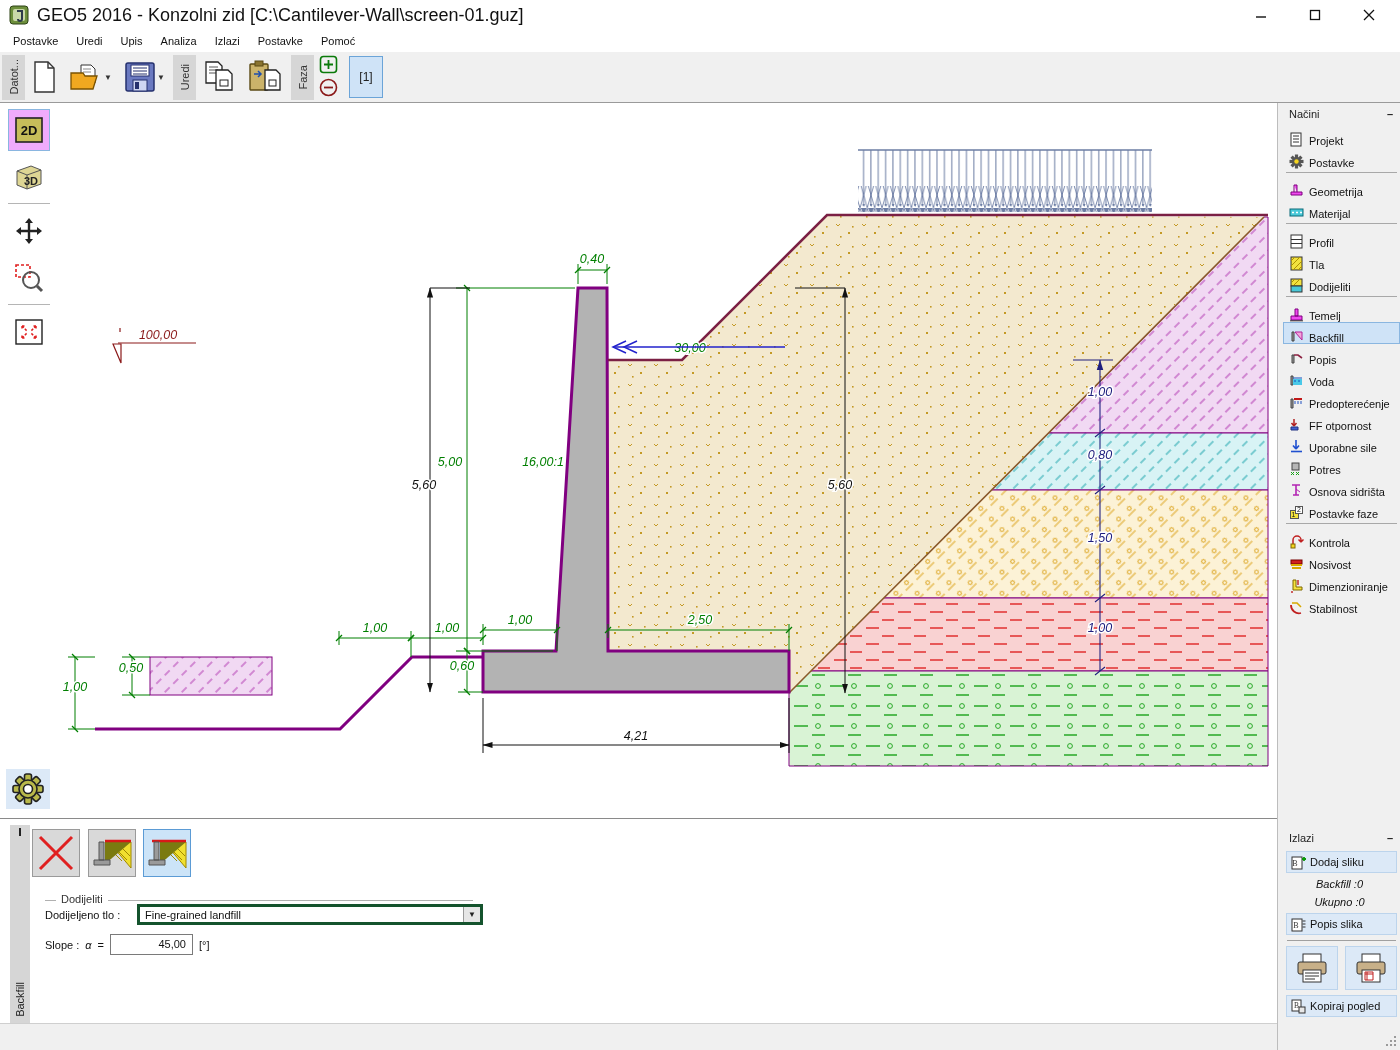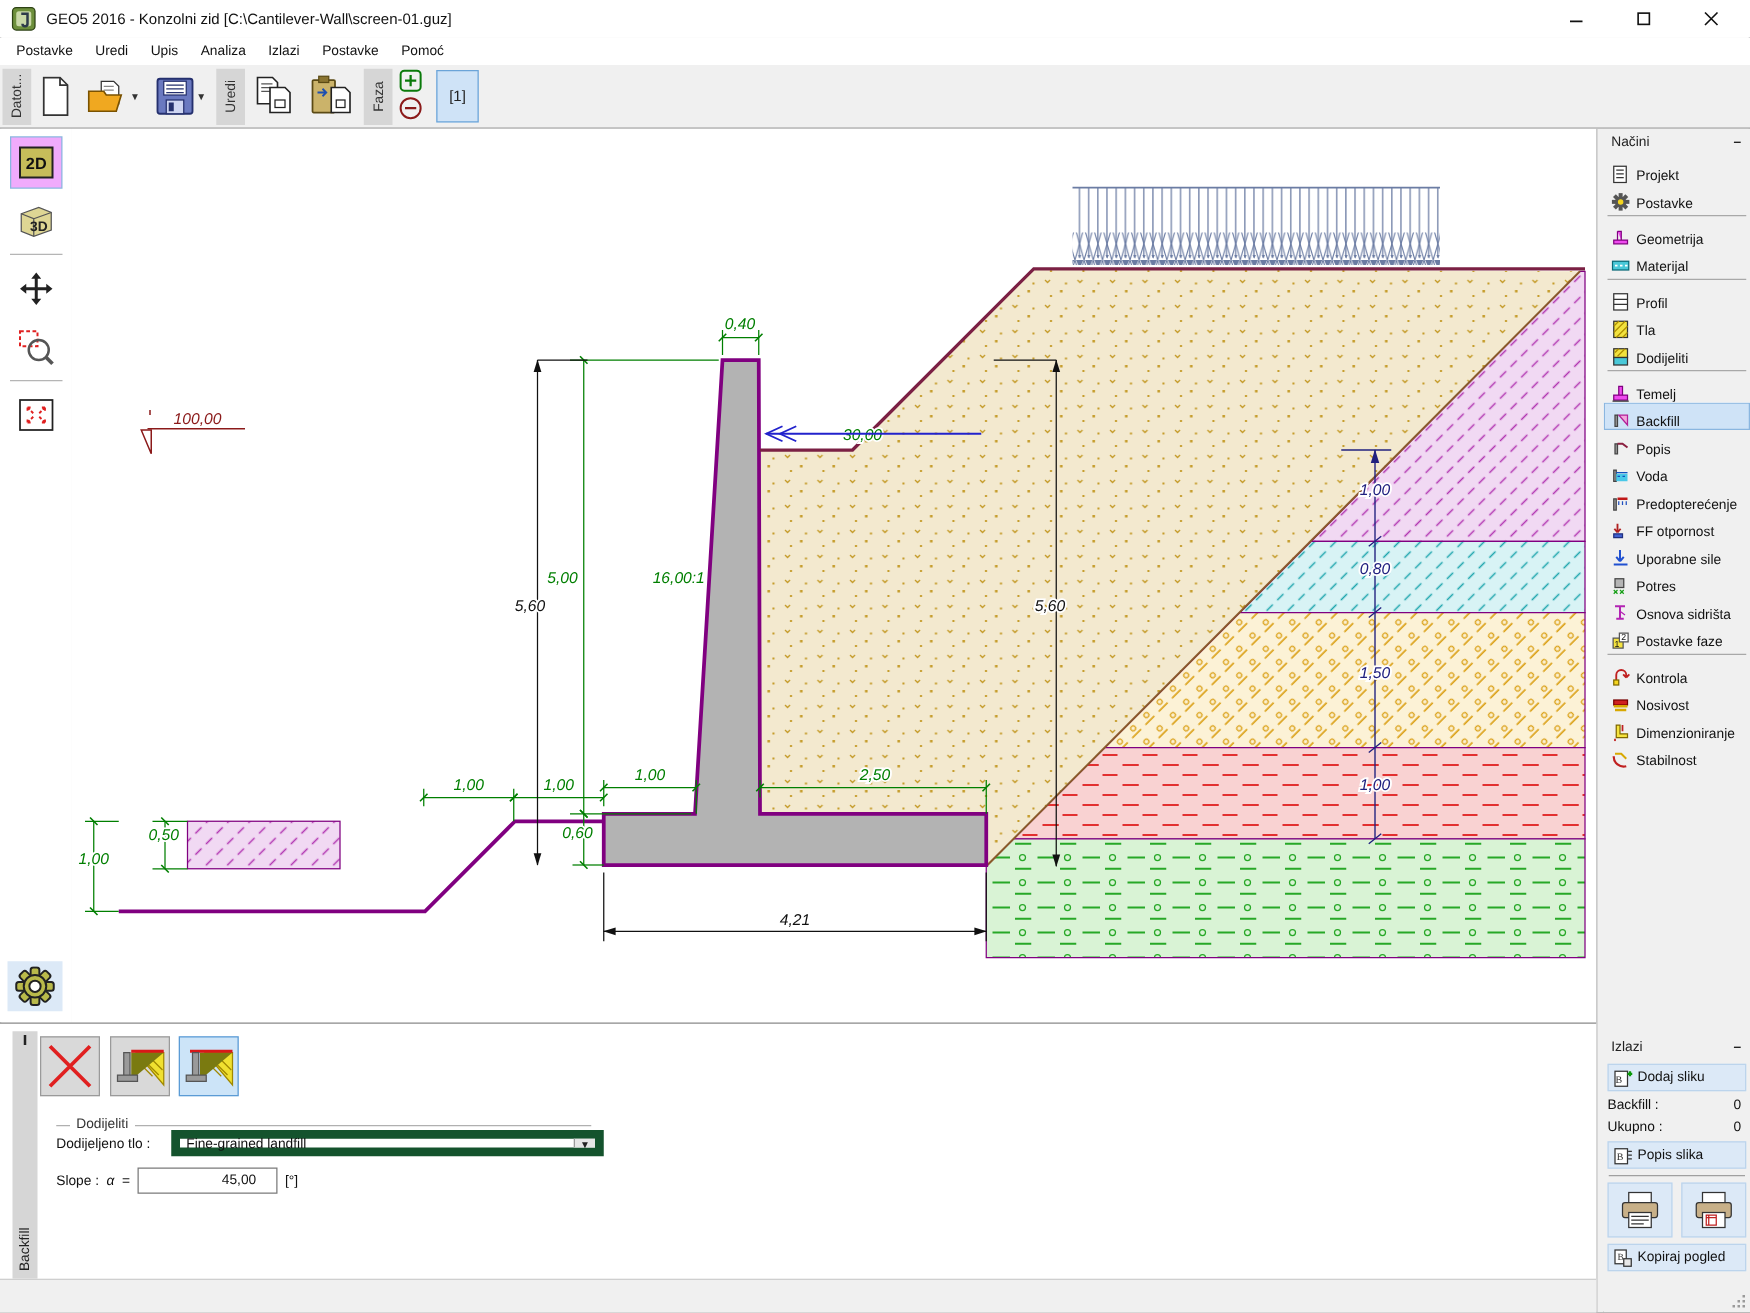--- a/index.html
+++ b/index.html
@@ -4,21 +4,21 @@
 <style>
   * { margin:0; padding:0; box-sizing:border-box; }
   html,body { width:1400px; height:1050px; }
   body {
     font-family:"Liberation Sans",sans-serif; font-size:11px; color:#1a1a1a;
     background:#f0f0f0; position:relative; overflow:hidden;
     box-shadow: inset 0 0 0 1px #5a5a5a;
   }
   
   .titlebar{position:absolute;left:0;top:0;width:1400px;height:30px;background:#ffffff;display:flex;align-items:center;padding-left:9px;}
-  .title-text{margin-left:8px;font-size:12px;color:#111;}
+  .title-text{margin-left:8px;font-size:18px;color:#111;}
   .wincontrols{position:absolute;right:8px;top:0;height:30px;display:flex;align-items:center;gap:28px;padding-right:10px;}
   .wc{width:26px;height:22px;display:grid;place-items:center;}
   
   .menubar{position:absolute;left:0;top:30px;width:1400px;height:22px;background:#ffffff;display:flex;align-items:center;padding-left:4px;}
   .menu-item{padding:3px 9px;color:#111;}
   
   .toolbar{position:absolute;left:0;top:52px;width:1400px;height:51px;background:#f0f0f0;border-bottom:1px solid #9a9a9a;display:flex;align-items:center;padding:2px 0 2px 2px;gap:3px;}
   .vstrip{width:23px;height:45px;background:#d6d6d6;color:#333;display:grid;place-items:center;}
   .vlabel{writing-mode:vertical-rl;transform:rotate(180deg);font-size:11px;white-space:nowrap;}
   .tbtn{height:45px;display:flex;align-items:center;justify-content:center;padding:0 4px;}
@@ -37,40 +37,40 @@
   .vsep{position:absolute;left:1277px;top:103px;width:6px;height:947px;background:#f0f0f0;border-left:1px solid #bdbdbd;}
   .rightpanel{position:absolute;left:1283px;top:103px;width:117px;height:947px;background:#f0f0f0;font-size:11px;}
   .panel-head{height:22px;display:flex;align-items:center;justify-content:space-between;padding:0 7px 0 6px;color:#222;}
   .collapse-glyph{font-weight:bold;color:#222;}
   .mode-row{height:22px;display:flex;align-items:flex-end;gap:5px;padding-left:6px;color:#111;}
   .mode-row.sel{background:#cfe3f7;box-shadow:inset 0 0 0 1px #8ab6e0;}
   .mode-sep{border-top:1px solid #a8a8a8;margin:3px 3px;}
   .ic{display:inline-flex;flex:0 0 auto;}
   .outputs{position:absolute;left:0;top:724px;width:117px;}
   .obtn{margin:2px 3px;height:22px;background:#dce9f7;border:1px solid #bcd4ec;display:flex;align-items:center;gap:4px;padding:0 4px;color:#111;}
-  .orow{display:flex;justify-content:space-between;padding:3px 7px 3px 3px;color:#111;}
+  .orow{display:flex;justify-content:center;padding:3px 7px 3px 3px;color:#111;font-style:italic;}
   .osep{border-top:1px solid #a0a0a0;margin:5px 4px;}
   .printrow{display:flex;gap:7px;margin:5px 3px;}
   .pbig{width:52px;height:44px;background:#dce9f7;border:1px solid #bcd4ec;display:grid;place-items:center;}
   .grip-dots{position:absolute;right:3px;bottom:3px;width:12px;height:12px;}
   
   .bottompanel{position:absolute;left:0;top:818px;width:1277px;height:232px;background:#ffffff;border-top:1px solid #8a8a8a;}
   .btab{position:absolute;left:10px;top:6px;width:20px;height:198px;background:#d6d6d6;display:flex;flex-direction:column;align-items:center;justify-content:space-between;padding:3px 0 6px 0;}
   .btab .grip{width:2px;height:8px;background:#222;}
   .btab .vlabel{font-size:11px;color:#222;}
   .pbtn{position:absolute;width:48px;height:48px;background:#d9d9d9;border:1px solid #9a9a9a;display:grid;place-items:center;}
   .pbtn.sel{background:#cce4f8;border:1px solid #5b9bd5;}
   .params-group{position:absolute;left:45px;top:74px;width:428px;}
   .params-line{border-top:1px solid #b0b0b0;position:relative;margin-top:7px;}
   .params-legend{position:absolute;left:11px;top:-8px;background:#fff;padding:0 5px;color:#333;}
   .frow{position:absolute;display:flex;align-items:center;color:#111;}
-  .combo{width:346px;height:21px;border:7px solid #14532d;background:#fff;display:flex;align-items:center;}
+  .combo{width:346px;height:21px;border:3px solid #14532d;background:#fff;display:flex;align-items:center;}
   .combo-text{flex:1;padding:0 5px;color:#111;}
   .combo-arrow{width:17px;height:100%;background:#e6e6e6;border-left:1px solid #9a9a9a;display:grid;place-items:center;font-size:8px;color:#222;}
-  .numbox{width:112px;height:21px;border:1px solid #7a7a7a;background:#fff;text-align:right;padding:3px 16px 0 0;color:#111;}
+  .numbox{width:83px;height:21px;border:1px solid #7a7a7a;background:#fff;text-align:right;padding:3px 6px 0 0;color:#111;}
   .bstrip{position:absolute;left:0;top:204px;width:1277px;height:28px;background:#f0f0f0;border-top:1px solid #cfcfcf;}
 </style>
 </head>
 <body>
 
 <div class="titlebar">
   <span class="ic">
     <svg width="20" height="20">
         <rect x="1" y="1" width="18" height="18" rx="3" fill="#6d8f3c" stroke="#2d4215"></rect>
         <rect x="4" y="4" width="12" height="12" rx="2" fill="#c9d8a8"></rect>

